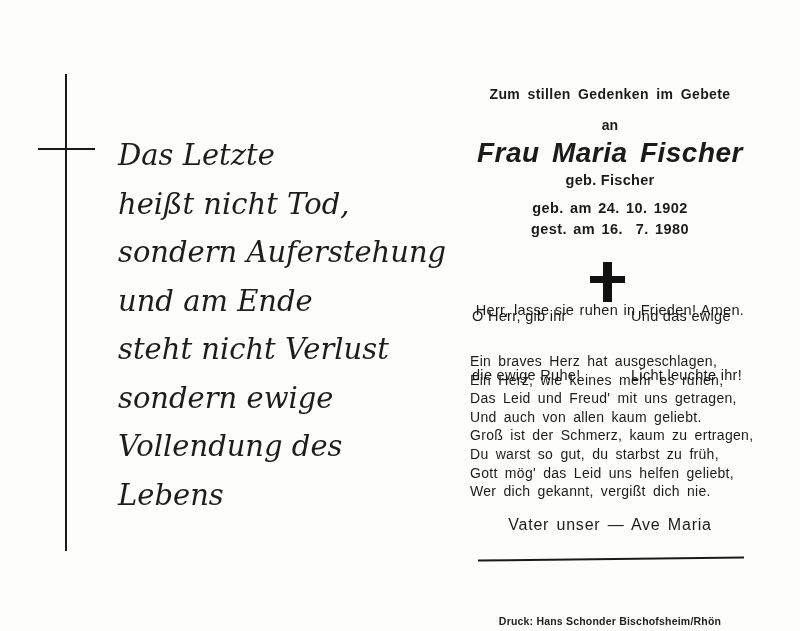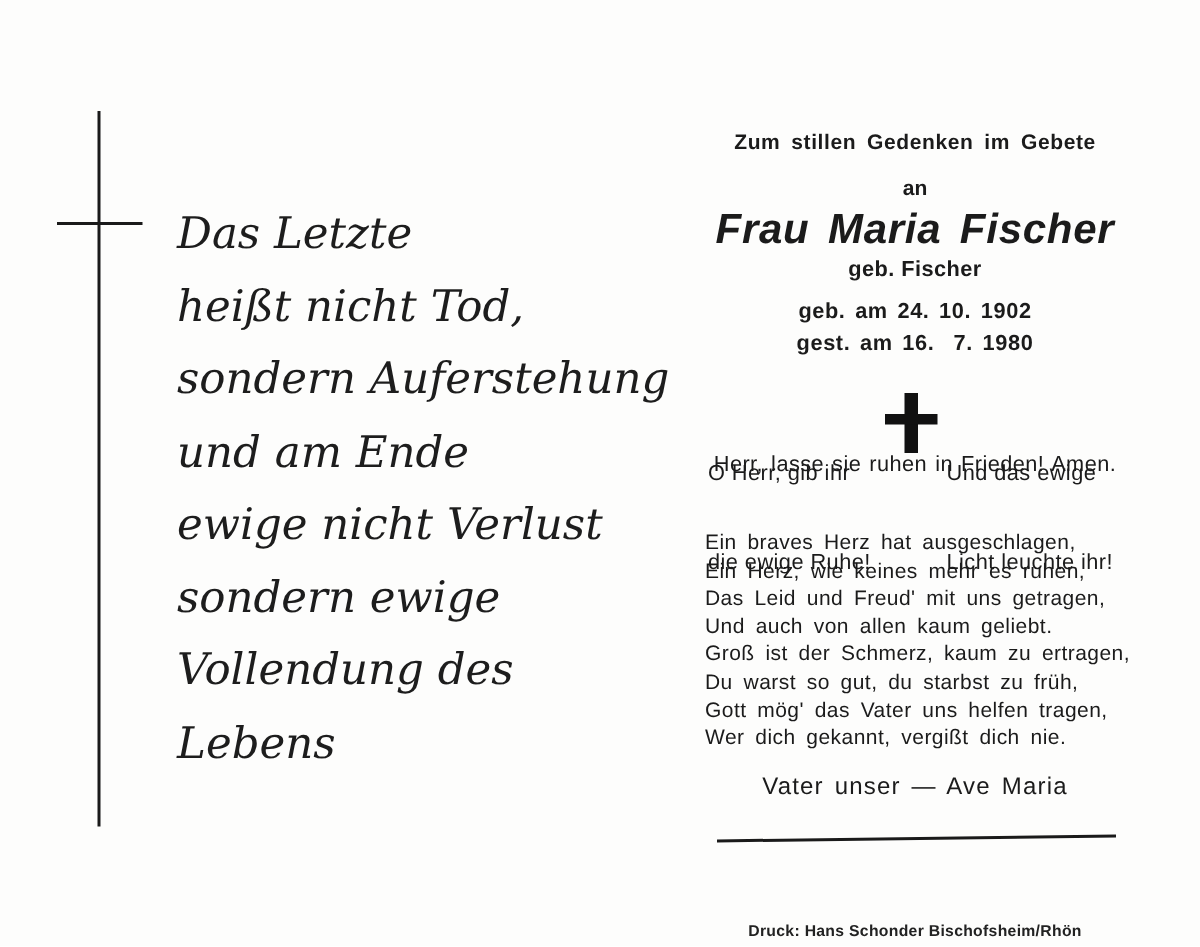--- a/index.html
+++ b/index.html
@@ -57,21 +57,21 @@
   <div class="left-page">
     <div>
       <div class="thin-cross-v"></div>
       <div class="thin-cross-h"></div>
     </div>
     <div class="verse">
       <div>Das Letzte</div>
       <div>heißt nicht Tod,</div>
       <div>sondern Auferstehung</div>
       <div>und am Ende</div>
-      <div>ewige nicht Verlust</div>
+      <div>steht nicht Verlust</div>
       <div>sondern ewige</div>
       <div>Vollendung des</div>
       <div>Lebens</div>
     </div>
   </div>
 
   <div class="right-page">
 
     <div class="rp-center gedenken">Zum stillen Gedenken im Gebete</div>
     <div class="rp-center an">an</div>
@@ -97,21 +97,21 @@
 
     <div class="rp-center amen">Herr, lasse sie ruhen in Frieden! Amen.</div>
 
     <div class="poem">
       <div>Ein braves Herz hat ausgeschlagen,</div>
       <div>Ein Herz, wie keines mehr es ruhen,</div>
       <div>Das Leid und Freud' mit uns getragen,</div>
       <div>Und auch von allen kaum geliebt.</div>
       <div>Groß ist der Schmerz, kaum zu ertragen,</div>
       <div>Du warst so gut, du starbst zu früh,</div>
-      <div>Gott mög' das Vater uns helfen tragen,</div>
+      <div>Gott mög' das Leid uns helfen geliebt,</div>
       <div>Wer dich gekannt, vergißt dich nie.</div>
     </div>
 
     <div class="rp-center closing">Vater unser — Ave Maria</div>
 
     <div class="footer-rule"></div>
     <div class="rp-center printer">Druck: Hans Schonder Bischofsheim/Rhön</div>
 
   </div>
 </div>

